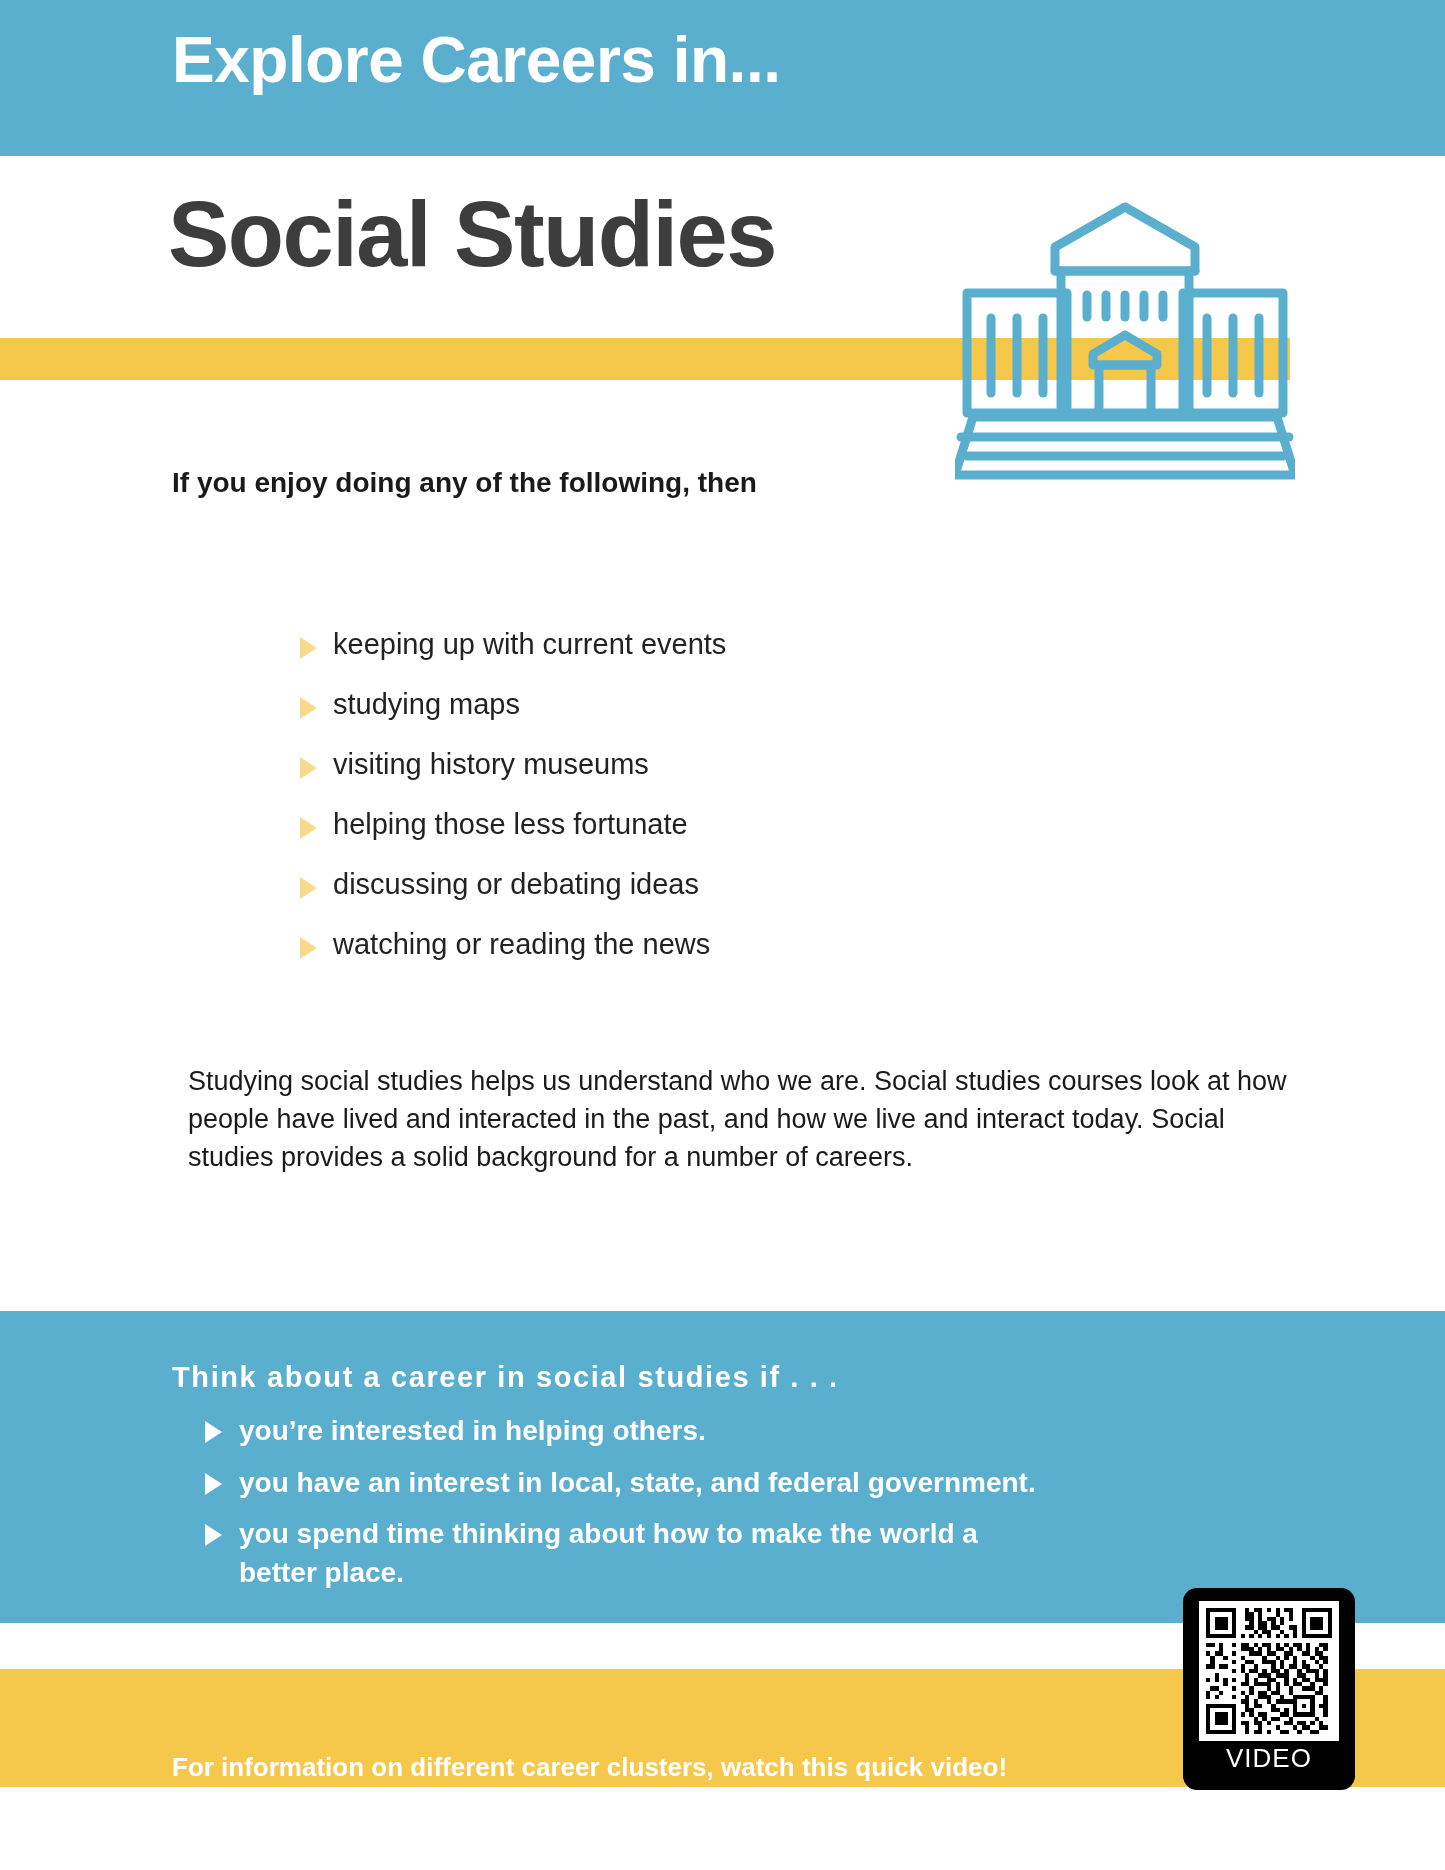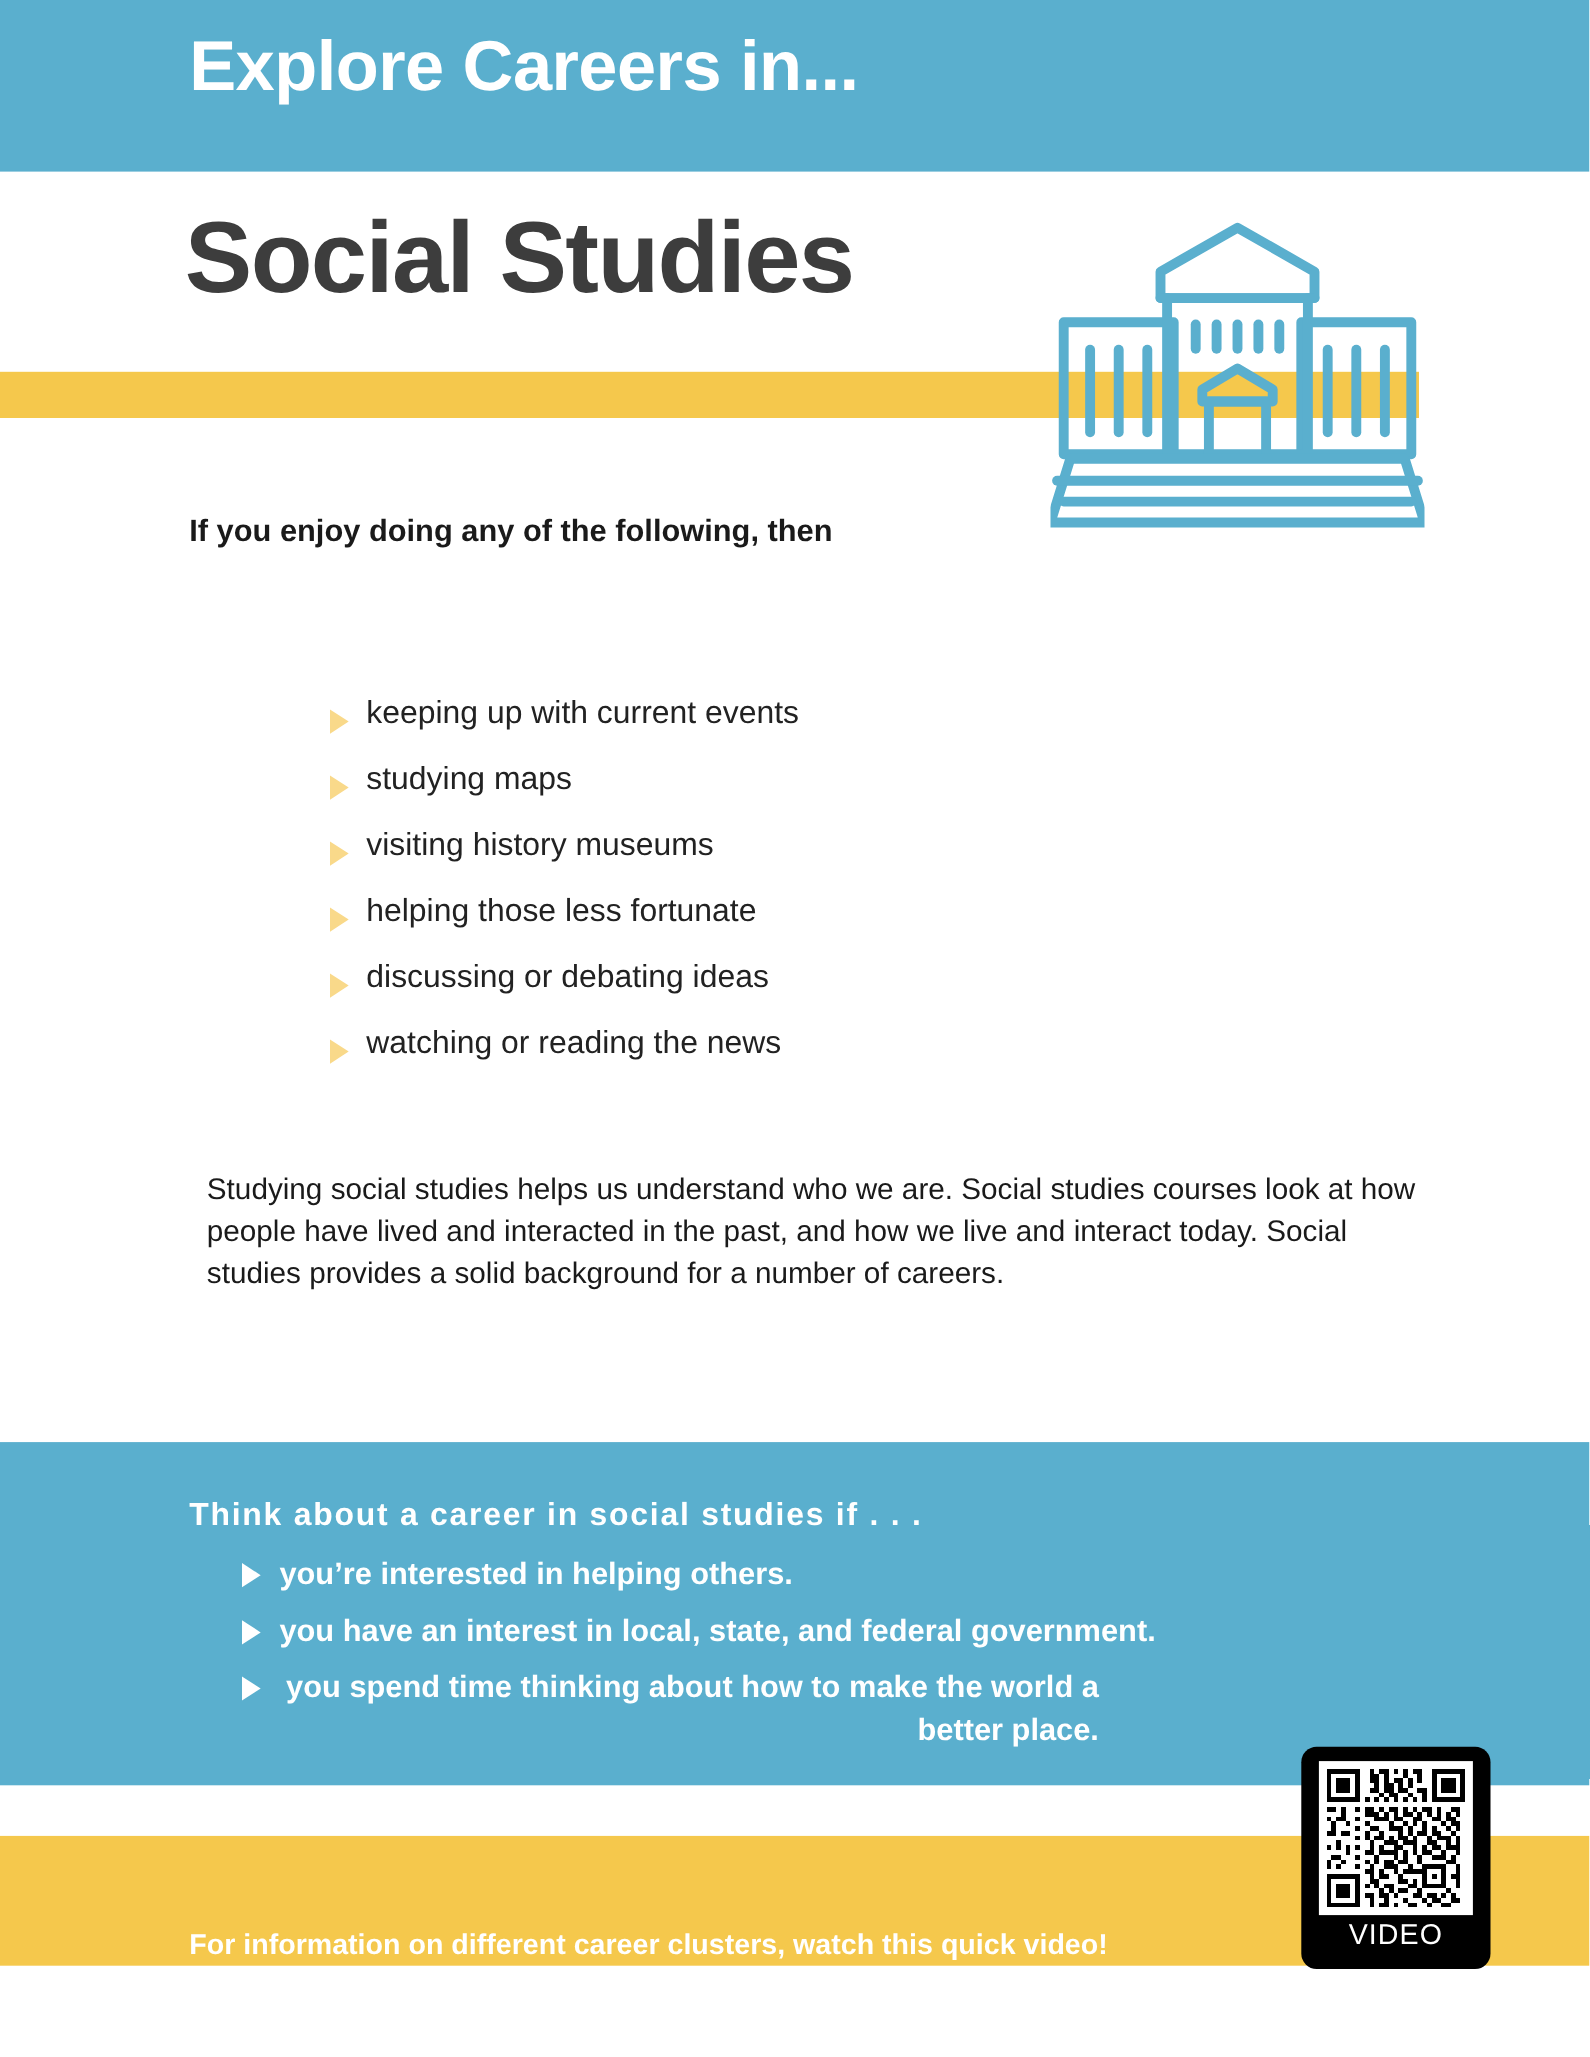--- a/index.html
+++ b/index.html
@@ -47,21 +47,21 @@
     position:absolute; left:172px; top:463px; width:900px;
     font-size:28px; font-weight:bold; color:#1a1a1a;
     line-height:1.42;
   }
 
   
   .yellow-list{
     position:absolute; left:300px; top:625px; width:700px;
   }
   .yellow-list .li{
-    display:flex; align-items:flex-end;
+    display:flex; align-items:center;
     margin-bottom:22px; height:38px;
   }
   .tri-yellow{
     width:0; height:0; flex:0 0 auto;
     border-left:17px solid #f9d98a;
     border-top:11px solid transparent;
     border-bottom:11px solid transparent;
     margin-right:16px; position:relative; top:4px;
   }
   .yellow-list .txt{
@@ -78,21 +78,21 @@
   .blue-section{
     position:absolute; left:0; top:1311px; width:1445px; height:312px;
     background:#5aafce;
   }
   .blue-heading{
     position:absolute; left:172px; top:1363px;
     font-size:29px; font-weight:bold; color:#ffffff;
     letter-spacing:1.6px; line-height:1;
   }
   .blue-list{
-    position:absolute; left:220px; top:1412px; width:1000px;text-align:right;
+    position:absolute; left:205px; top:1412px; width:1000px;
   }
   .blue-list .li{
     display:flex; align-items:flex-start; margin-bottom:13px;
   }
   .tri-white{
     width:0; height:0; flex:0 0 auto;
     border-left:17px solid #ffffff;
     border-top:11px solid transparent;
     border-bottom:11px solid transparent;
     margin-right:17px; position:relative; top:9px;

